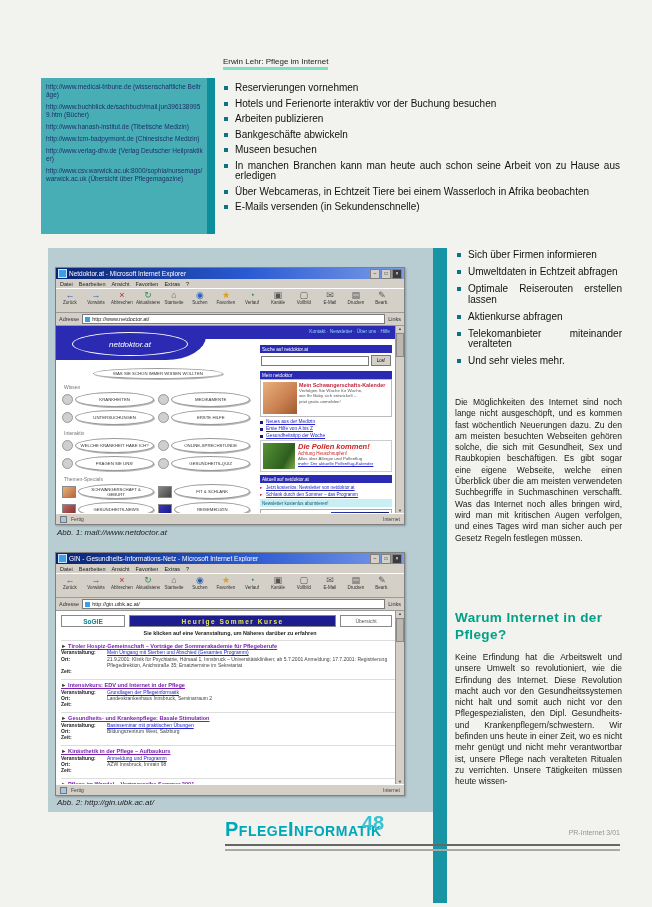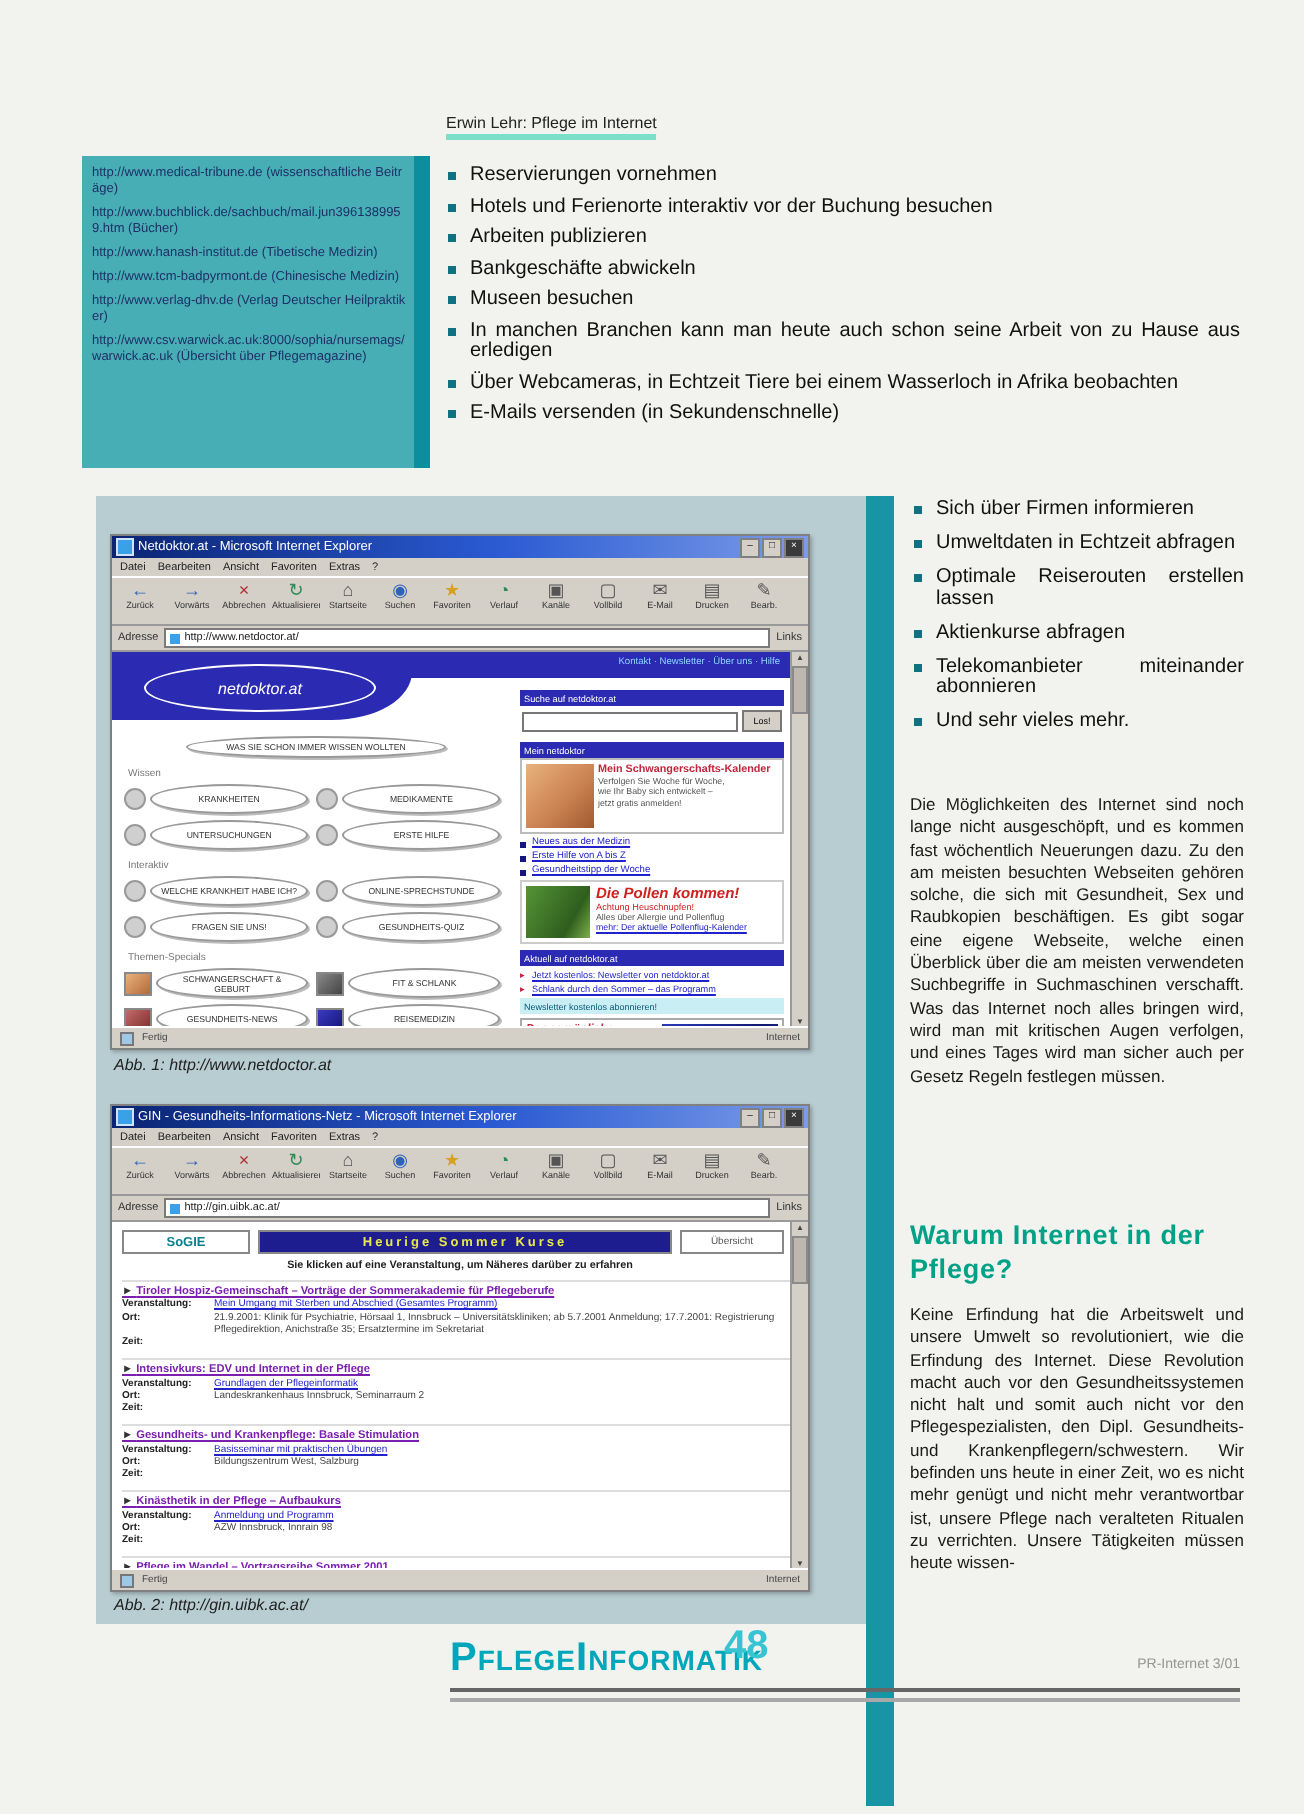--- a/index.html
+++ b/index.html
@@ -426,21 +426,21 @@
           <span class="thumb"></span>
         </div>
     </div>
     <div class="statusbar">
       <span class="sico"></span>
       <span>Fertig</span>
       <span class="spacer"></span>
       <span>Internet</span>
     </div>
   </div>
-  <div class="caption cap1">Abb. 1: http://www.netdoctor.at</div>
+  <div class="caption cap1">Abb. 1: mail://www.netdoctor.at</div>
 
   <div class="shot shot2">
     <div class="titlebar">
       <span class="wicon"></span>
       <span class="ttl">GIN - Gesundheits-Informations-Netz - Microsoft Internet Explorer</span>
       <span class="wbtns">
           <i class="wbtn">–</i>
           <i class="wbtn">□</i>
           <i class="wbtn x">×</i>
         </span>
@@ -617,21 +617,21 @@
       <div class="b-item">
         <span class="sq"></span>
         <span>Optimale Reiserouten erstellen lassen</span>
       </div>
       <div class="b-item">
         <span class="sq"></span>
         <span>Aktienkurse abfragen</span>
       </div>
       <div class="b-item">
         <span class="sq"></span>
-        <span>Telekomanbieter miteinander abonnieren</span>
+        <span>Telekomanbieter miteinander veralteten</span>
       </div>
       <div class="b-item">
         <span class="sq"></span>
         <span>Und sehr vieles mehr.</span>
       </div>
     </div>
   <div class="para">Die Möglichkeiten des Internet sind noch lange nicht ausgeschöpft, und es kommen fast wöchentlich Neuerungen dazu. Zu den am meisten besuchten Webseiten gehören solche, die sich mit Gesundheit, Sex und Raubkopien beschäftigen. Es gibt sogar eine eigene Webseite, welche einen Überblick über die am meisten verwendeten Suchbegriffe in Suchmaschinen verschafft. Was das Internet noch alles bringen wird, wird man mit kritischen Augen verfolgen, und eines Tages wird man sicher auch per Gesetz Regeln festlegen müssen.</div>
   <div class="green-head">Warum Internet in der Pflege?</div>
   <div class="para para2">Keine Erfindung hat die Arbeitswelt und unsere Umwelt so revolutioniert, wie die Erfindung des Internet. Diese Revolution macht auch vor den Gesundheitssystemen nicht halt und somit auch nicht vor den Pflegespezialisten, den Dipl. Gesundheits- und Krankenpflegern/schwestern. Wir befinden uns heute in einer Zeit, wo es nicht mehr genügt und nicht mehr verantwortbar ist, unsere Pflege nach veralteten Ritualen zu verrichten. Unsere Tätigkeiten müssen heute wissen-</div>
 

